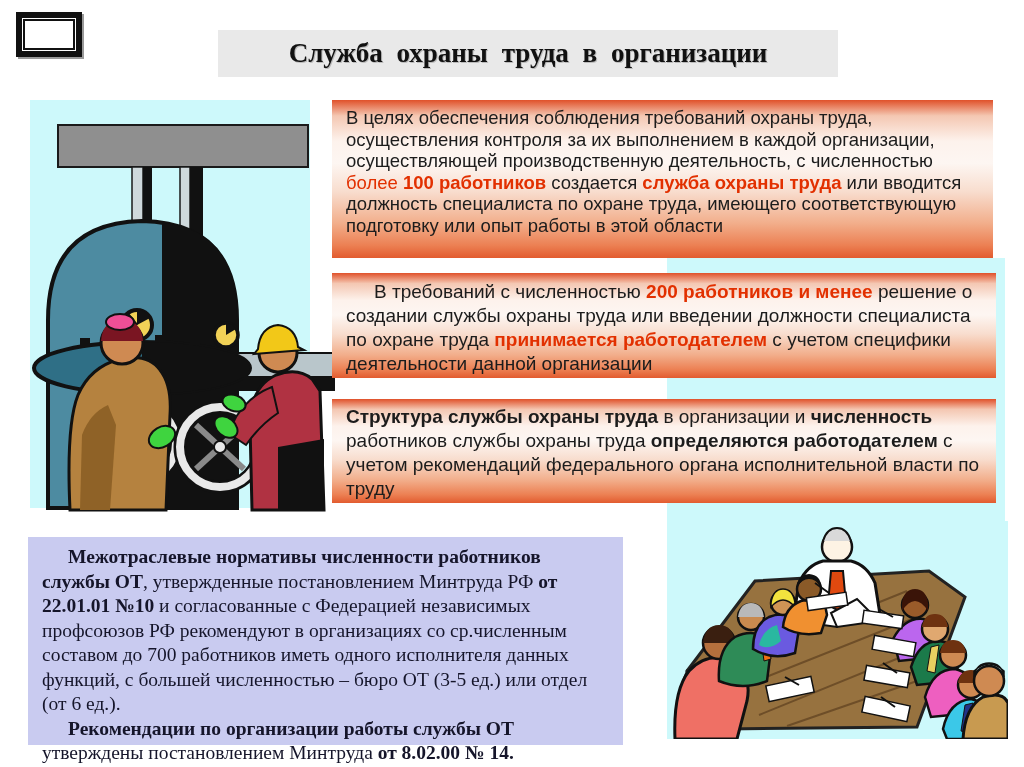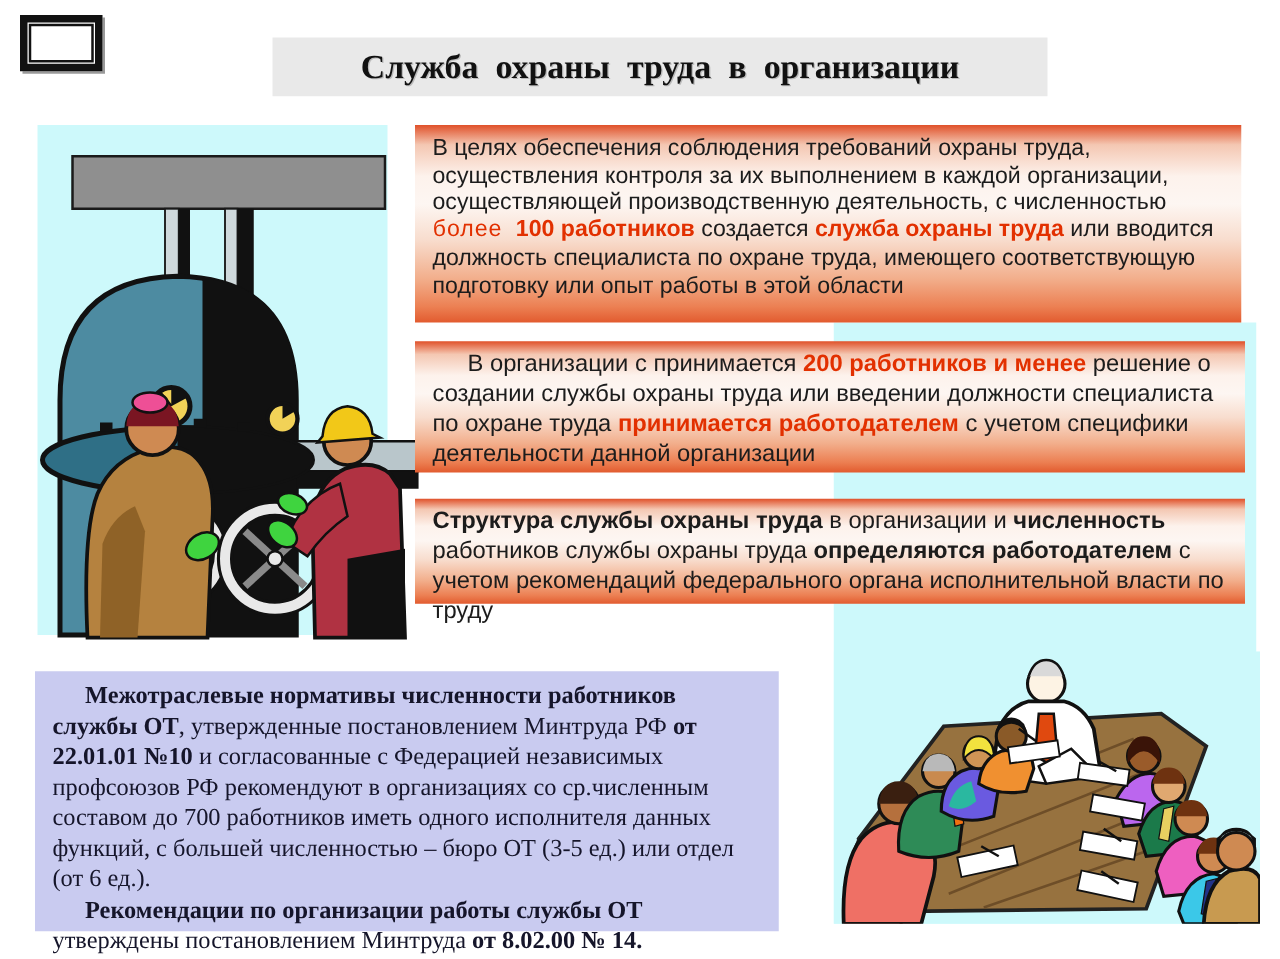--- a/index.html
+++ b/index.html
@@ -36,32 +36,32 @@
   }
   
   .oblock{
     position:absolute;color:#1c1c1c;
     background:linear-gradient(180deg,#e0512a 0%,#f4c7b2 10%,#fdf2ec 26%,#fdf6f2 40%,#f8ddce 58%,#f2ae8b 78%,#ec8053 92%,#e25b2f 100%);
     box-sizing:border-box;
   }
   #block1{left:332px;top:100px;width:661px;height:158px;padding:7px 12px 0 14px;font-size:18.5px;line-height:21.5px;}
   #block2{left:332px;top:273px;width:664px;height:105px;padding:7px 12px 0 14px;font-size:19px;line-height:24px;}
   #block2 .rich{text-indent:28px;}
-  #block3{left:332px;top:399px;width:664px;height:84px;padding:6px 12px 0 14px;font-size:19px;line-height:24px;}
+  #block3{left:332px;top:399px;width:664px;height:104px;padding:6px 12px 0 14px;font-size:19px;line-height:24px;}
   
   .norms{
     position:absolute;left:28px;top:537px;width:595px;height:208px;
     background:#c9cbf0;box-sizing:border-box;padding:8px 14px 0 14px;
     font-family:"Liberation Serif",serif;font-size:19.5px;line-height:24.5px;color:#15152a;
   }
   .norms p{margin:0;text-indent:26px;}
   
   .s-n{font-weight:400;}
   .s-b{font-weight:700;}
-  .s-r{color:#e23000;font-weight:400;font-family:Liberation Mono, monospace;}
+  .s-r{color:#e23000;font-weight:400;}
   .s-rb{color:#e23000;font-weight:700;}
   .illu{position:absolute;}
 </style>
 </head>
 <body>
 
 <div id="slide">
 
   <div class="frame-icon">
     <div class="inner"></div>
@@ -124,21 +124,21 @@
     <path d="M238,254 Q240,232 258,230 Q276,232 278,252 L284,255 L234,259 Z" fill="#f2c818" stroke="#111" stroke-width="2"></path>
     <ellipse cx="206" cy="332" rx="13" ry="9" fill="#3fd43f" stroke="#111" stroke-width="2" transform="rotate(40 206 332)"></ellipse>
     <ellipse cx="214" cy="308" rx="12" ry="8" fill="#3fd43f" stroke="#111" stroke-width="2" transform="rotate(20 214 308)"></ellipse>
   </svg>
 
   <div class="oblock" id="block1">
     <div class="rich"><span class="s-n">В целях обеспечения соблюдения требований охраны труда, осуществления контроля за их выполнением в каждой организации, осуществляющей производственную деятельность, с численностью </span><span class="s-r">более </span><span class="s-rb">100 работников</span><span class="s-n"> создается </span><span class="s-rb">служба охраны труда</span><span class="s-n"> или вводится должность специалиста по охране труда, имеющего соответствующую подготовку или опыт работы в этой области</span></div>
   </div>
 
   <div class="oblock" id="block2">
-    <div class="rich"><span class="s-n">В организации с принимается </span><span class="s-rb">200 работников и менее</span><span class="s-n"> решение о создании службы охраны труда или введении должности специалиста по охране труда </span><span class="s-rb">принимается работодателем</span><span class="s-n"> с учетом специфики деятельности данной организации</span></div>
+    <div class="rich"><span class="s-n">В требований с численностью </span><span class="s-rb">200 работников и менее</span><span class="s-n"> решение о создании службы охраны труда или введении должности специалиста по охране труда </span><span class="s-rb">принимается работодателем</span><span class="s-n"> с учетом специфики деятельности данной организации</span></div>
   </div>
 
   <div class="oblock" id="block3">
     <div class="rich"><span class="s-b">Структура службы охраны труда</span><span class="s-n"> в организации и </span><span class="s-b">численность</span><span class="s-n"> работников службы охраны труда </span><span class="s-b">определяются работодателем</span><span class="s-n"> с учетом рекомендаций федерального органа исполнительной власти по труду</span></div>
   </div>
 
   <div class="norms">
     <p><span class="s-b">Межотраслевые нормативы численности работников службы ОТ</span><span class="s-n">, утвержденные постановлением Минтруда РФ </span><span class="s-b">от 22.01.01 №10</span><span class="s-n"> и согласованные с Федерацией независимых профсоюзов РФ рекомендуют в организациях со ср.численным составом до 700 работников иметь одного исполнителя данных функций, с большей численностью – бюро ОТ (3-5 ед.) или отдел (от 6 ед.).</span></p>
     <p><span class="s-b">Рекомендации по организации работы службы ОТ</span><span class="s-n"> утверждены постановлением Минтруда </span><span class="s-b">от 8.02.00 № 14.</span></p>
   </div>

